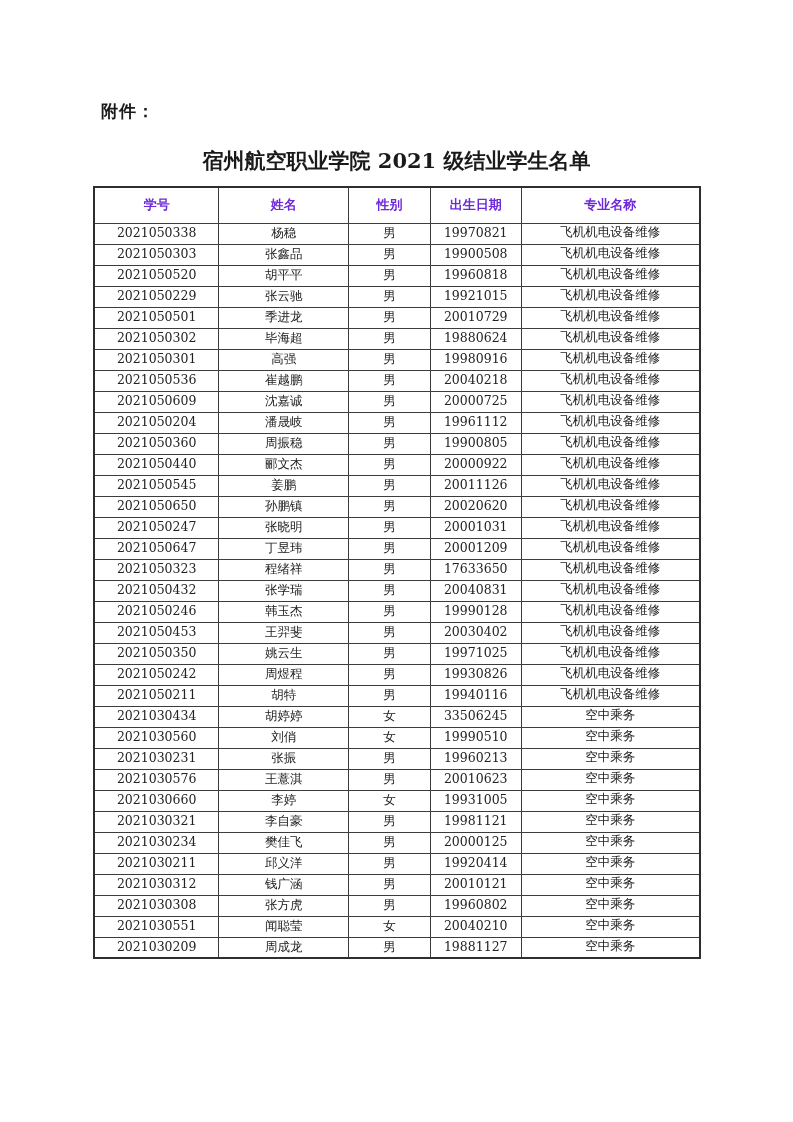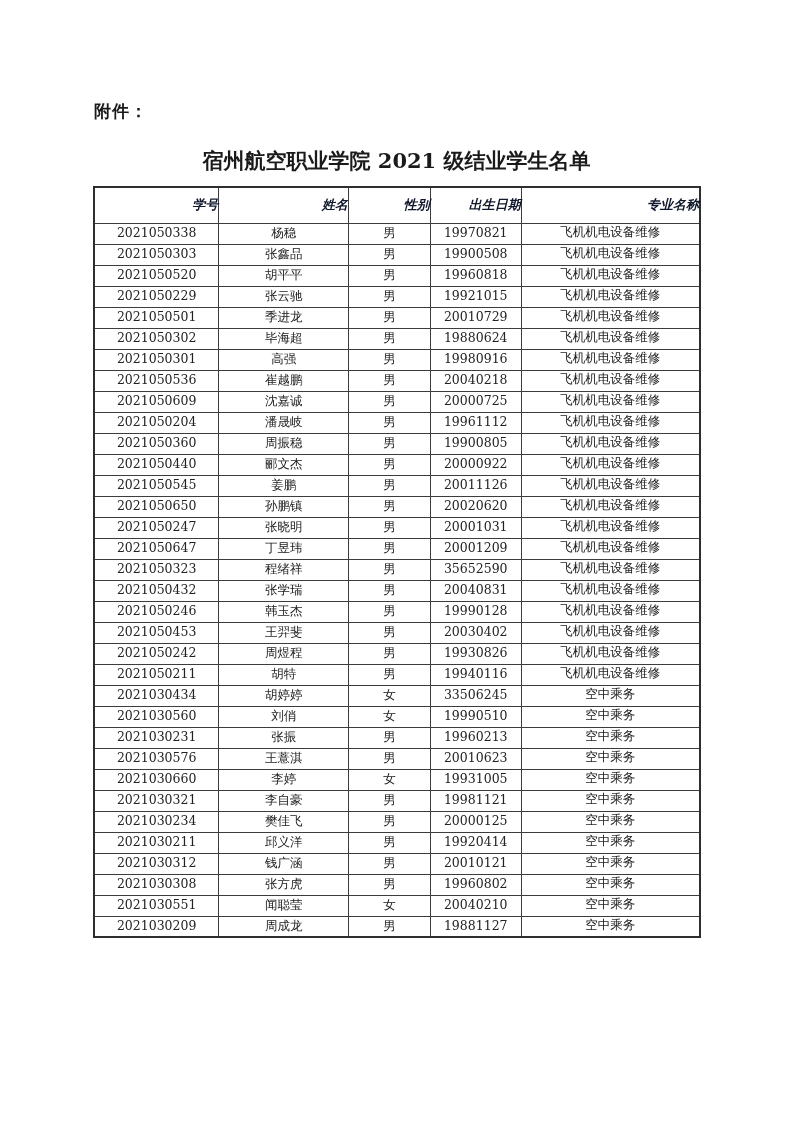--- a/index.html
+++ b/index.html
@@ -8,21 +8,21 @@
     position:relative;
     width:793px; height:1122px;
     margin:0 auto;
     background:#ffffff;
     font-family:"DejaVu Serif","Liberation Serif",serif;
     color:#1a1a1a;
     overflow:hidden;
   }
   .attachment {
     position:absolute;
-    left:94px; top:100px;
+    left:101px; top:100px;
     font-size:17px;
     font-weight:bold;
     letter-spacing:1px;
   }
   .doc-title {
     position:absolute;
     top:147px; left:0;
     width:100%;
     text-align:center;
     font-size:21px;
@@ -36,24 +36,23 @@
     table-layout:fixed;
   }
   table.roster, table.roster th, table.roster td {
     border:1px solid #3c3c3c;
   }
   table.roster { border:2px solid #2e2e2e; }
   table.roster th {
     height:36px;
     font-size:13px;
     font-weight:bold;
-    text-align:right;
+    text-align:center;
     vertical-align:middle;
-    color:#0f172a;
-    font-style:italic;
+    color:#6d28d9;
   }
   table.roster td {
     height:21px;
     font-size:12.5px;
     text-align:center;
     vertical-align:middle;
     color:#222;
     line-height:1;
     padding:0 2px;
     white-space:nowrap;
@@ -202,21 +201,21 @@
           <td class="cell-student-id">2021050647</td>
           <td class="cell-name">丁昱玮</td>
           <td class="cell-gender">男</td>
           <td class="cell-birth-date">20001209</td>
           <td class="cell-major">飞机机电设备维修</td>
         </tr>
         <tr>
           <td class="cell-student-id">2021050323</td>
           <td class="cell-name">程绪祥</td>
           <td class="cell-gender">男</td>
-          <td class="cell-birth-date">35652590</td>
+          <td class="cell-birth-date">17633650</td>
           <td class="cell-major">飞机机电设备维修</td>
         </tr>
         <tr>
           <td class="cell-student-id">2021050432</td>
           <td class="cell-name">张学瑞</td>
           <td class="cell-gender">男</td>
           <td class="cell-birth-date">20040831</td>
           <td class="cell-major">飞机机电设备维修</td>
         </tr>
         <tr>
@@ -224,20 +223,27 @@
           <td class="cell-name">韩玉杰</td>
           <td class="cell-gender">男</td>
           <td class="cell-birth-date">19990128</td>
           <td class="cell-major">飞机机电设备维修</td>
         </tr>
         <tr>
           <td class="cell-student-id">2021050453</td>
           <td class="cell-name">王羿斐</td>
           <td class="cell-gender">男</td>
           <td class="cell-birth-date">20030402</td>
+          <td class="cell-major">飞机机电设备维修</td>
+        </tr>
+        <tr>
+          <td class="cell-student-id">2021050350</td>
+          <td class="cell-name">姚云生</td>
+          <td class="cell-gender">男</td>
+          <td class="cell-birth-date">19971025</td>
           <td class="cell-major">飞机机电设备维修</td>
         </tr>
         <tr>
           <td class="cell-student-id">2021050242</td>
           <td class="cell-name">周煜程</td>
           <td class="cell-gender">男</td>
           <td class="cell-birth-date">19930826</td>
           <td class="cell-major">飞机机电设备维修</td>
         </tr>
         <tr>

